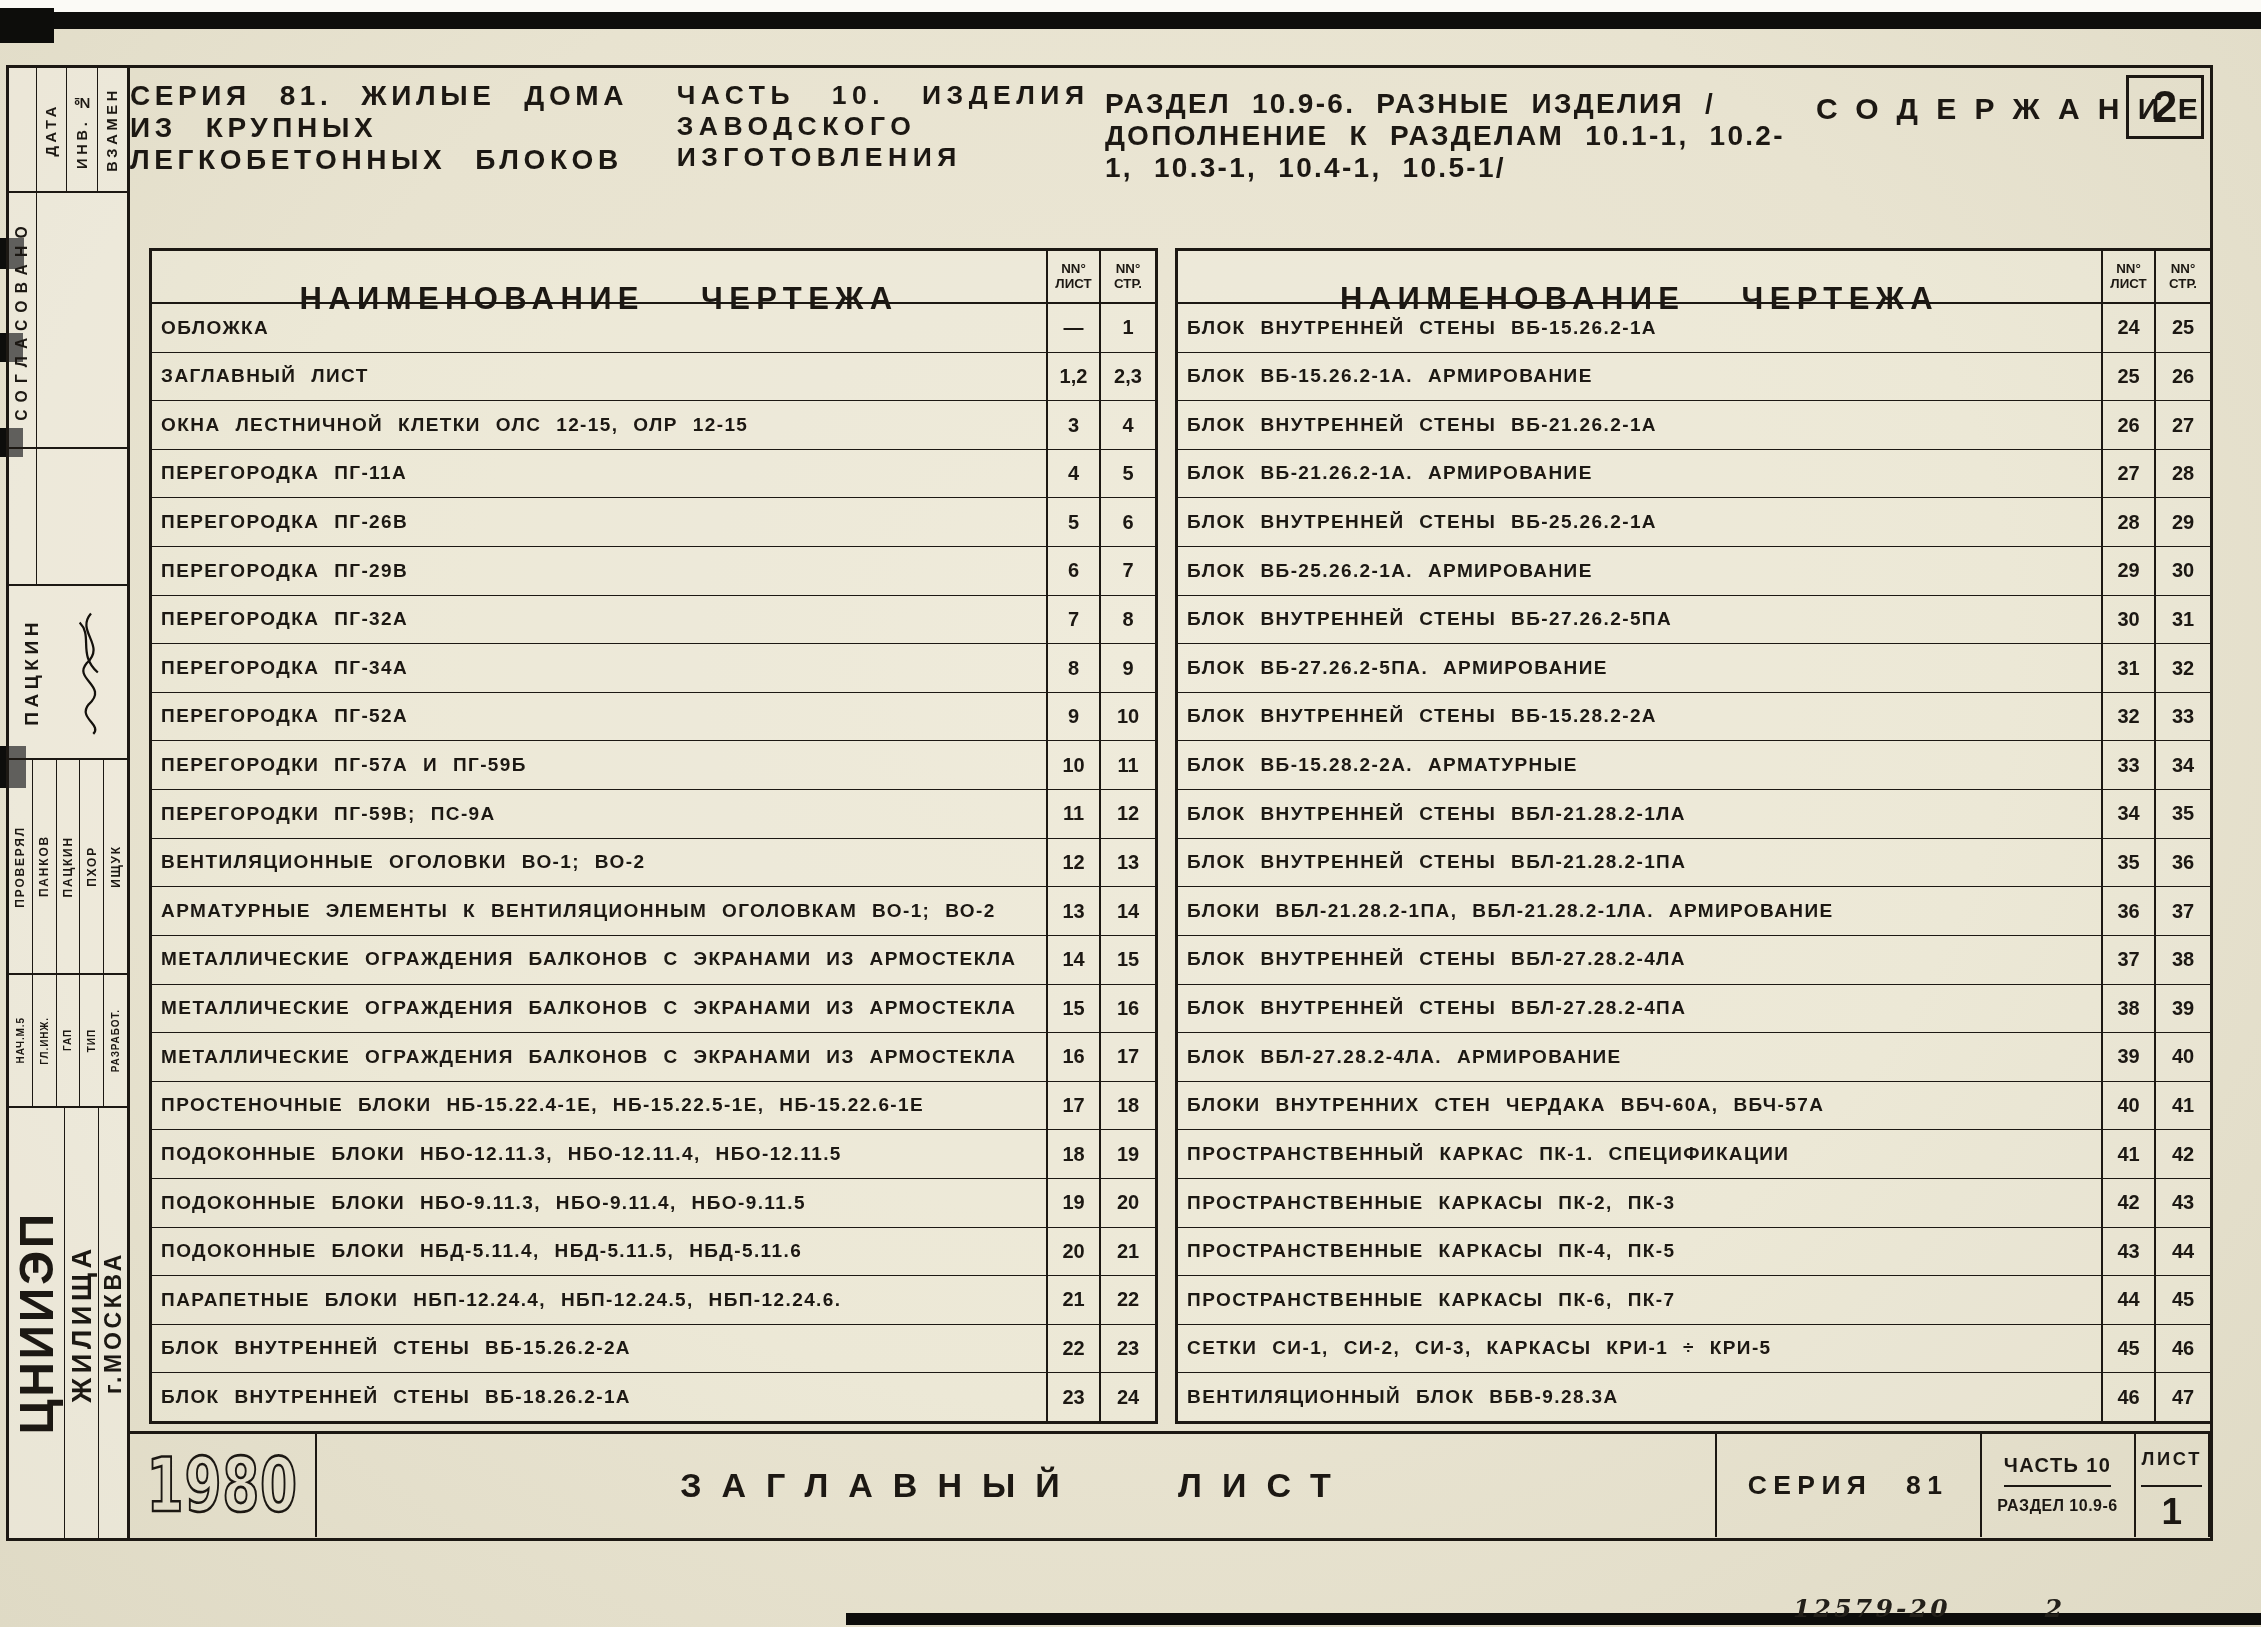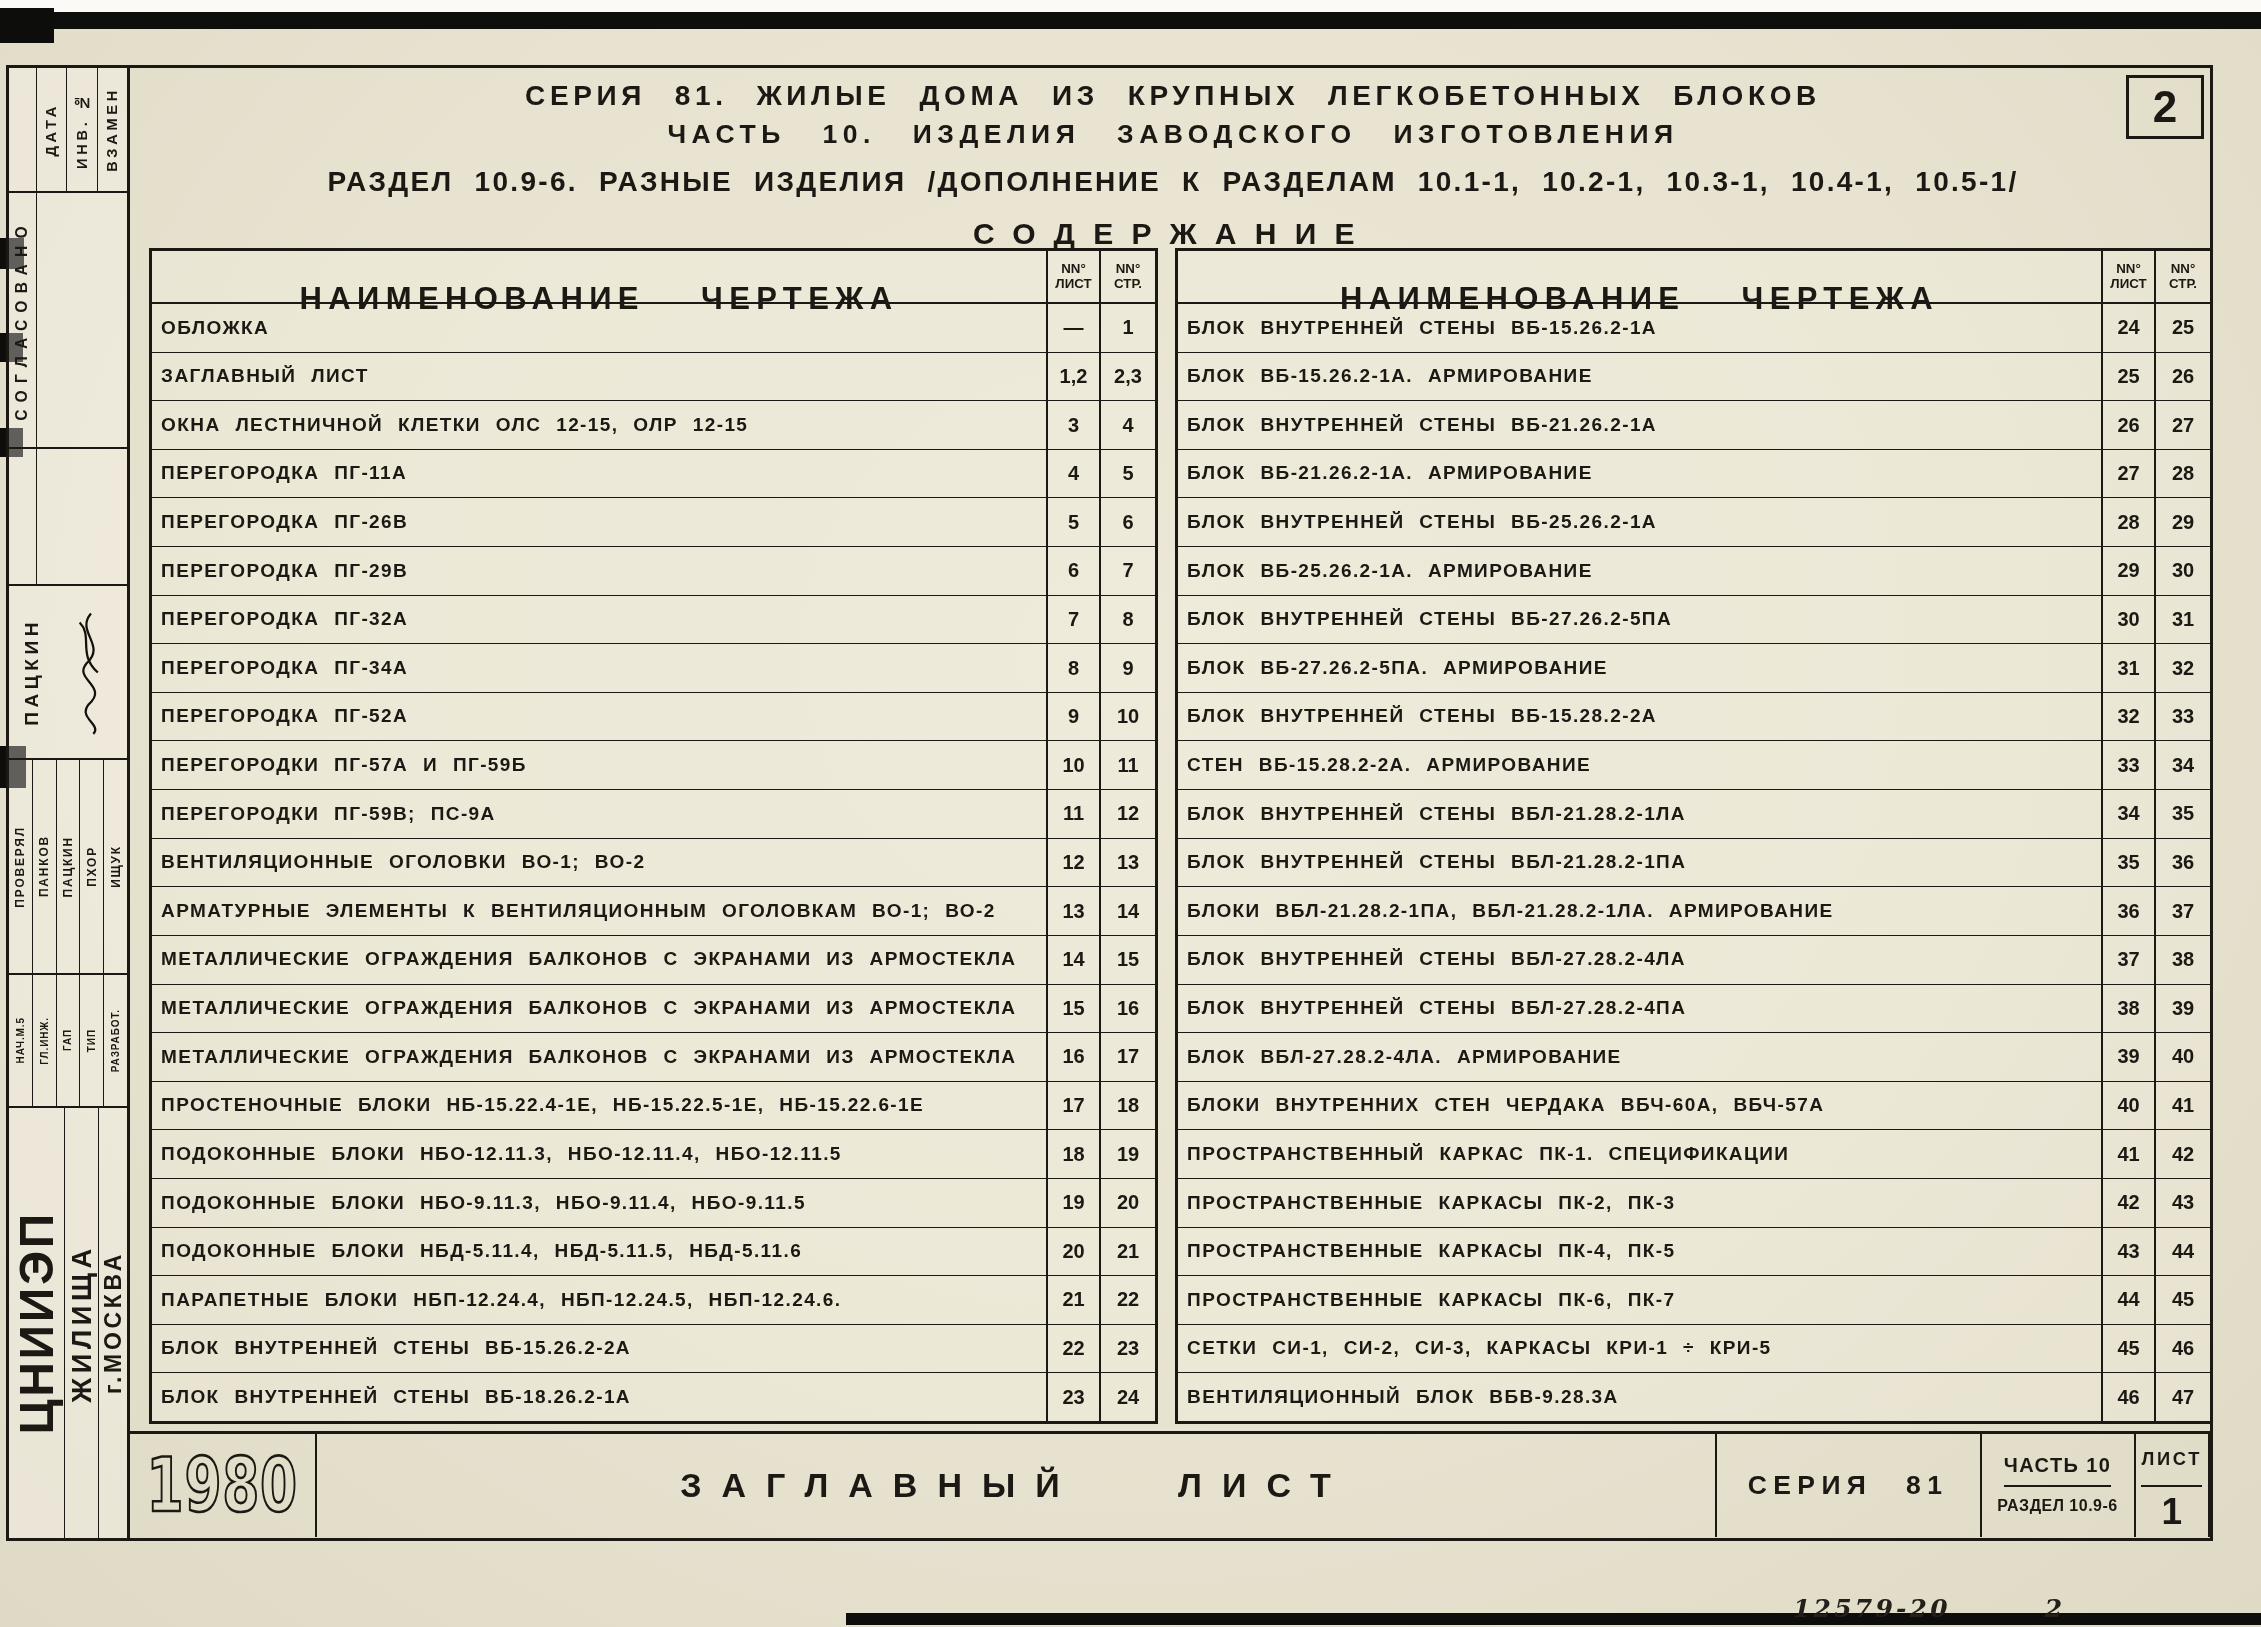--- a/index.html
+++ b/index.html
@@ -55,21 +55,21 @@
   .vt-signer{font-size:12px;letter-spacing:1.8px;}
   .vt-role{font-size:10px;letter-spacing:0.9px;}
   .vt-org1{font-size:48px;letter-spacing:2.7px;}
   .vt-org2{font-size:27.4px;letter-spacing:4.6px;}
   .vt-org3{font-size:23px;letter-spacing:3.7px;}
   .sig{stroke:#14110c;stroke-width:5;fill:none;}
 
   
   .header{
     position:absolute;left:121px;top:0;width:2086px;height:179px;
-    display:flex;flex-direction:column;align-items:center;padding-top:12px;box-sizing:border-box;gap:7.3px;
+    display:flex;align-items:flex-start;padding-top:12px;box-sizing:border-box;gap:7.3px;
   }
   .h1{font-size:28px;font-weight:bold;letter-spacing:4.6px;word-spacing:16.5px;}
   .h2{font-size:26.5px;font-weight:bold;letter-spacing:5.5px;word-spacing:24px;}
   .h3{font-size:28px;font-weight:bold;letter-spacing:2.3px;word-spacing:11px;margin-top:8px;}
   .h4{font-size:30px;font-weight:bold;letter-spacing:18.3px;word-spacing:27.4px;margin-top:12px;}
   .pagebox{
     position:absolute;left:2117px;top:7.3px;width:78px;height:64px;
     border:3.2px solid #1c1813;box-sizing:border-box;
     display:flex;align-items:center;justify-content:center;
     font-size:44px;font-weight:bold;
@@ -411,21 +411,21 @@
           <div class="name">БЛОК ВБ-27.26.2-5ПА. АРМИРОВАНИЕ</div>
           <div class="col-num num">31</div>
           <div class="col-num2 num">32</div>
         </div>
         <div class="trow">
           <div class="name">БЛОК ВНУТРЕННЕЙ СТЕНЫ ВБ-15.28.2-2А</div>
           <div class="col-num num">32</div>
           <div class="col-num2 num">33</div>
         </div>
         <div class="trow">
-          <div class="name">СТЕН ВБ-15.28.2-2А. АРМИРОВАНИЕ</div>
+          <div class="name">БЛОК ВБ-15.28.2-2А. АРМАТУРНЫЕ</div>
           <div class="col-num num">33</div>
           <div class="col-num2 num">34</div>
         </div>
         <div class="trow">
           <div class="name">БЛОК ВНУТРЕННЕЙ СТЕНЫ ВБЛ-21.28.2-1ЛА</div>
           <div class="col-num num">34</div>
           <div class="col-num2 num">35</div>
         </div>
         <div class="trow">
           <div class="name">БЛОК ВНУТРЕННЕЙ СТЕНЫ ВБЛ-21.28.2-1ПА</div>

